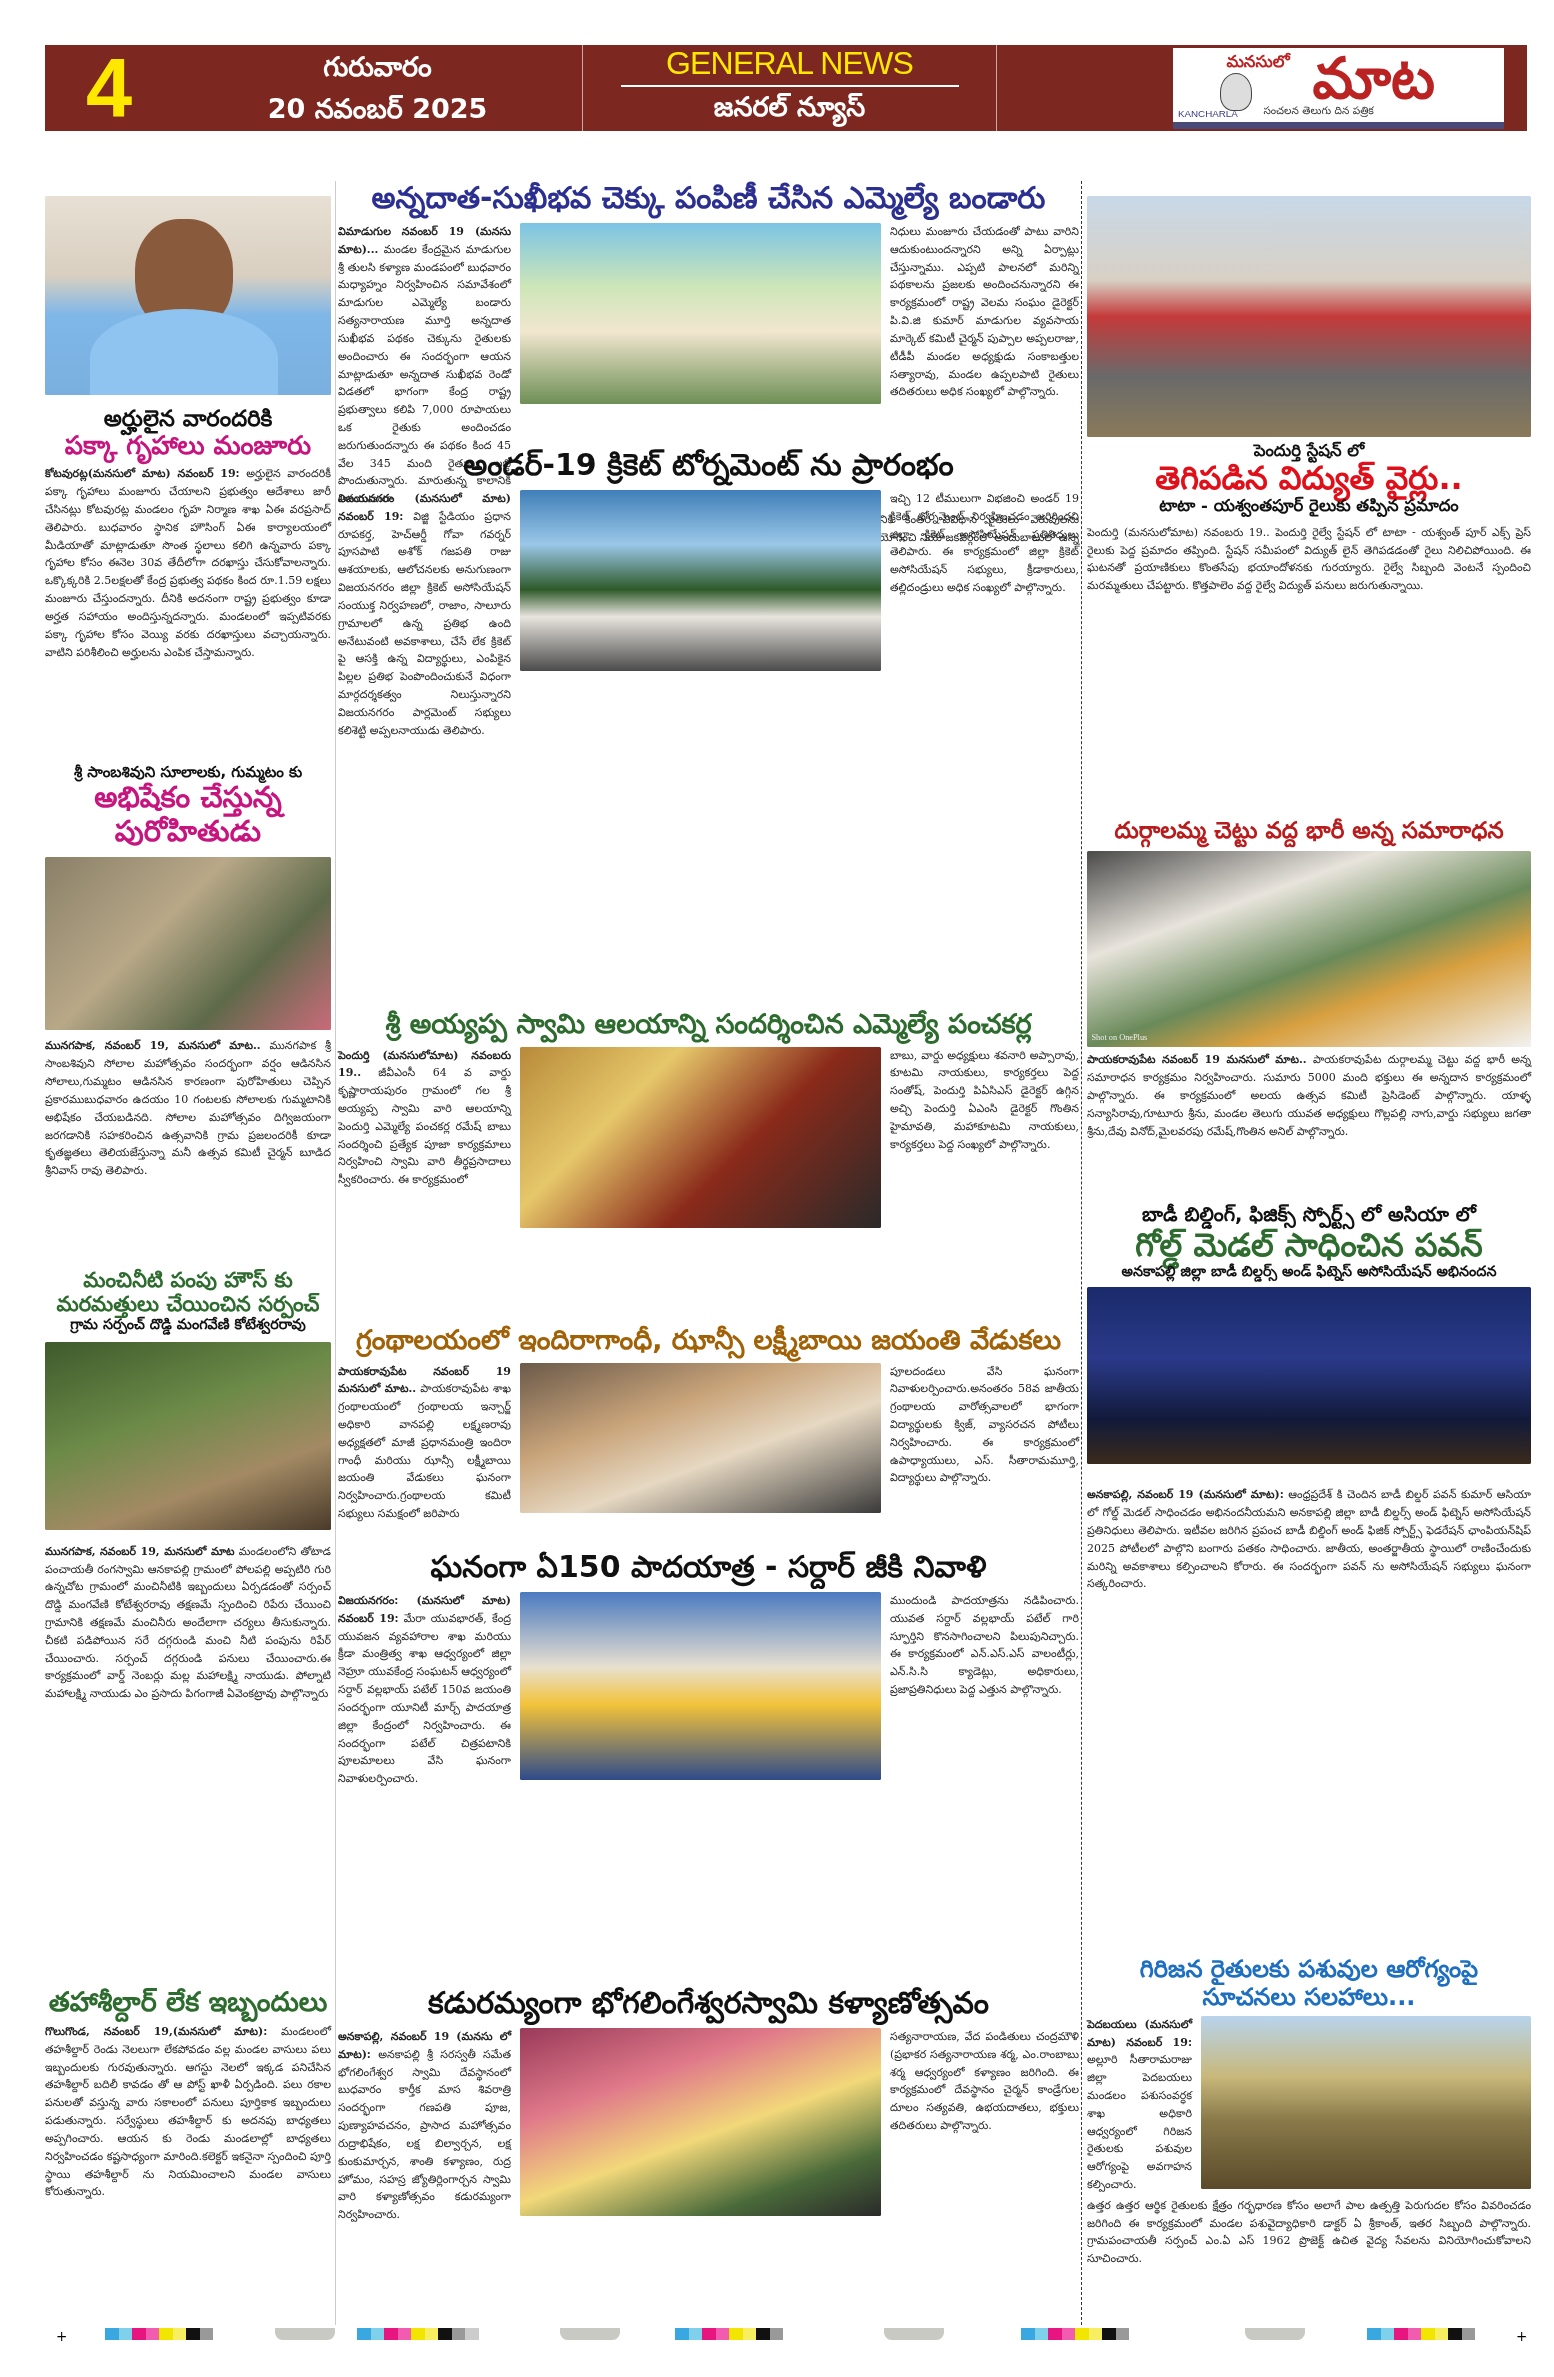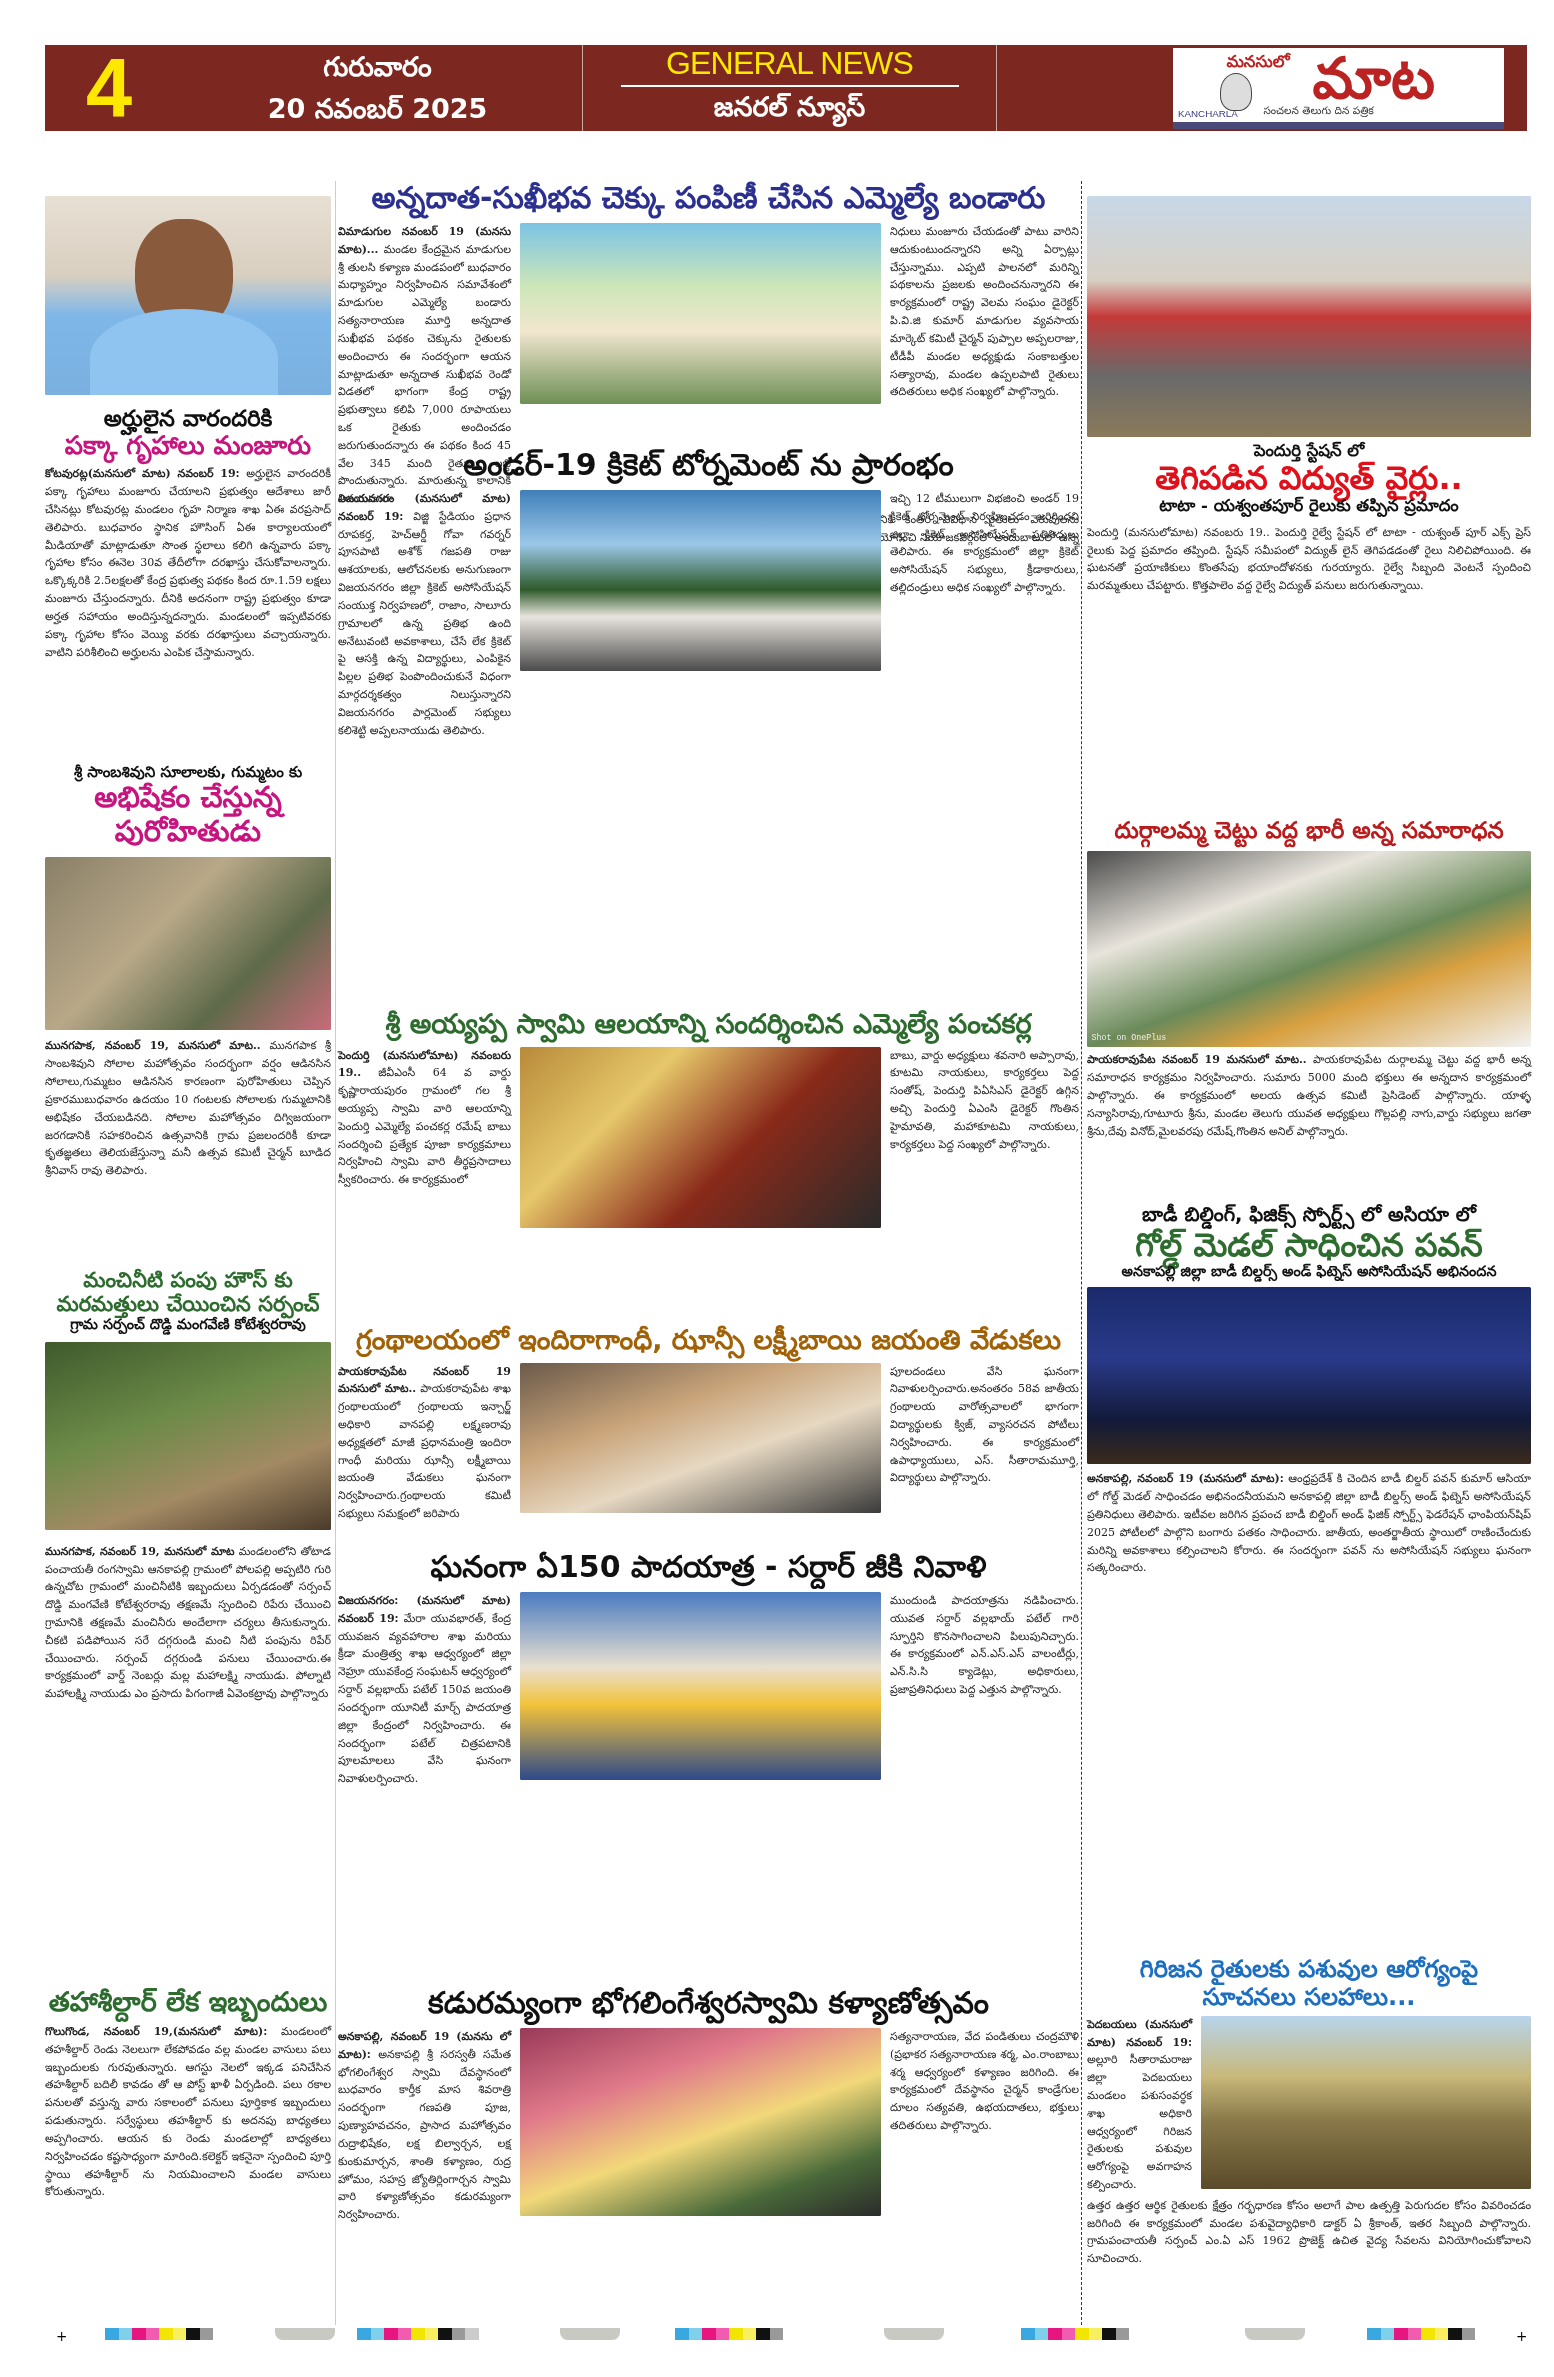--- a/index.html
+++ b/index.html
@@ -191,34 +191,34 @@
     <div class="photo" style="height:241px;background:linear-gradient(180deg,#c8d8e8 0%,#d8d0c4 35%,#c43a3a 50%,#6a6a6a 75%,#8a7a5a 100%)"></div>
     <div class="hl" style="font-size:16.5px;color:#111;margin-top:4.5px">పెందుర్తి స్టేషన్ లో</div>
     <div class="hl" style="font-size:32px;color:#e0101a">తెగిపడిన విద్యుత్ వైర్లు..</div>
     <div class="hl" style="font-size:16.5px;color:#111">టాటా - యశ్వంతపూర్ రైలుకు తప్పిన ప్రమాదం</div>
     <p class="body" style="margin-top:7.5px">పెందుర్తి (మనసులోమాట) నవంబరు 19.. పెందుర్తి రైల్వే స్టేషన్ లో టాటా - యశ్వంత్ పూర్ ఎక్స్ ప్రెస్ రైలుకు పెద్ద ప్రమాదం తప్పింది. స్టేషన్ సమీపంలో విద్యుత్ లైన్ తెగిపడడంతో రైలు నిలిచిపోయింది. ఈ ఘటనతో ప్రయాణికులు కొంతసేపు భయాందోళనకు గురయ్యారు. రైల్వే సిబ్బంది వెంటనే స్పందించి మరమ్మతులు చేపట్టారు. కొత్తపాలెం వద్ద రైల్వే విద్యుత్ పనులు జరుగుతున్నాయి.</p>
   </article>
 
   <article class="section" style="top:636px">
     <div class="hl" style="font-size:23px;color:#b91c1c">దుర్గాలమ్మ చెట్టు వద్ద భారీ అన్న సమారాధన</div>
     <div class="photo" style="height:196px;margin-top:7.5px;background:linear-gradient(160deg,#4a4a4a,#e8e4dc 30%,#6a8a5a 55%,#d8a040 70%,#f2f2f2)">
-      <span style="position:absolute;left:4.5px;bottom:4.5px;font-size:8.3px;color:#eee;font-family:Liberation Mono, monospace">Shot on OnePlus</span>
+      <span style="position:absolute;left:4.5px;bottom:4.5px;font-size:8.3px;color:#eee;font-family:Liberation Serif, serif">Shot on OnePlus</span>
     </div>
     <p class="body" style="margin-top:4.5px">
       <b>పాయకరావుపేట నవంబర్ 19 మనసులో మాట..</b>
       <span>పాయకరావుపేట దుర్గాలమ్మ చెట్టు వద్ద భారీ అన్న సమారాధన కార్యక్రమం నిర్వహించారు. సుమారు 5000 మంది భక్తులు ఈ అన్నదాన కార్యక్రమంలో పాల్గొన్నారు. ఈ కార్యక్రమంలో అలయ ఉత్సవ కమిటీ ప్రెసిడెంట్ పాల్గొన్నారు. యాళ్ళ సన్యాసిరావు,గూటూరు శ్రీను, మండల తెలుగు యువత అధ్యక్షులు గొల్లపల్లి నాగు,వార్డు సభ్యులు జగతా శ్రీను,దేవు వినోద్,మైలవరపు రమేష్,గొంతిన అనిల్ పాల్గొన్నారు.</span>
     </p>
   </article>
 
   <article class="section" style="top:1023px">
     <div class="hl" style="font-size:19.6px;color:#111">బాడీ బిల్డింగ్, ఫిజిక్స్ స్పోర్ట్స్ లో అసియా లో</div>
     <div class="hl" style="font-size:32px;color:#2e6b2e">గోల్డ్ మెడల్ సాధించిన పవన్</div>
     <div class="hl" style="font-size:14.3px;color:#111">అనకాపల్లి జిల్లా బాడీ బిల్డర్స్ అండ్ ఫిట్నెస్ అసోసియేషన్ అభినందన</div>
     <div class="photo" style="height:177px;margin-top:7.5px;background:linear-gradient(180deg,#1a2a6a 0%,#2a3a8a 40%,#121a3a 75%,#3a2a1a 100%)"></div>
-    <p class="body" style="margin-top:6px">
+    <p class="body" style="margin-top:22px">
       <b>అనకాపల్లి, నవంబర్ 19 (మనసులో మాట):</b>
       <span>ఆంధ్రప్రదేశ్ కి చెందిన బాడీ బిల్డర్ పవన్ కుమార్ ఆసియా లో గోల్డ్ మెడల్ సాధించడం అభినందనీయమని అనకాపల్లి జిల్లా బాడీ బిల్డర్స్ అండ్ ఫిట్నెస్ అసోసియేషన్ ప్రతినిధులు తెలిపారు. ఇటీవల జరిగిన ప్రపంచ బాడీ బిల్డింగ్ అండ్ ఫిజిక్ స్పోర్ట్స్ ఫెడరేషన్ ఛాంపియన్‌షిప్ 2025 పోటీలలో పాల్గొని బంగారు పతకం సాధించారు. జాతీయ, అంతర్జాతీయ స్థాయిలో రాణించేందుకు మరిన్ని అవకాశాలు కల్పించాలని కోరారు. ఈ సందర్భంగా పవన్ ను అసోసియేషన్ సభ్యులు ఘనంగా సత్కరించారు.</span>
     </p>
   </article>
 
   <article class="section" style="top:1775px">
     <div class="hl" style="font-size:24px;color:#1f6fc0">గిరిజన రైతులకు పశువుల ఆరోగ్యంపై</div>
     <div class="hl" style="font-size:24px;color:#1f6fc0">సూచనలు సలహాలు...</div>
     <div class="three" style="margin-top:4.5px">
       <p class="body" style="flex:0 0 105px">

